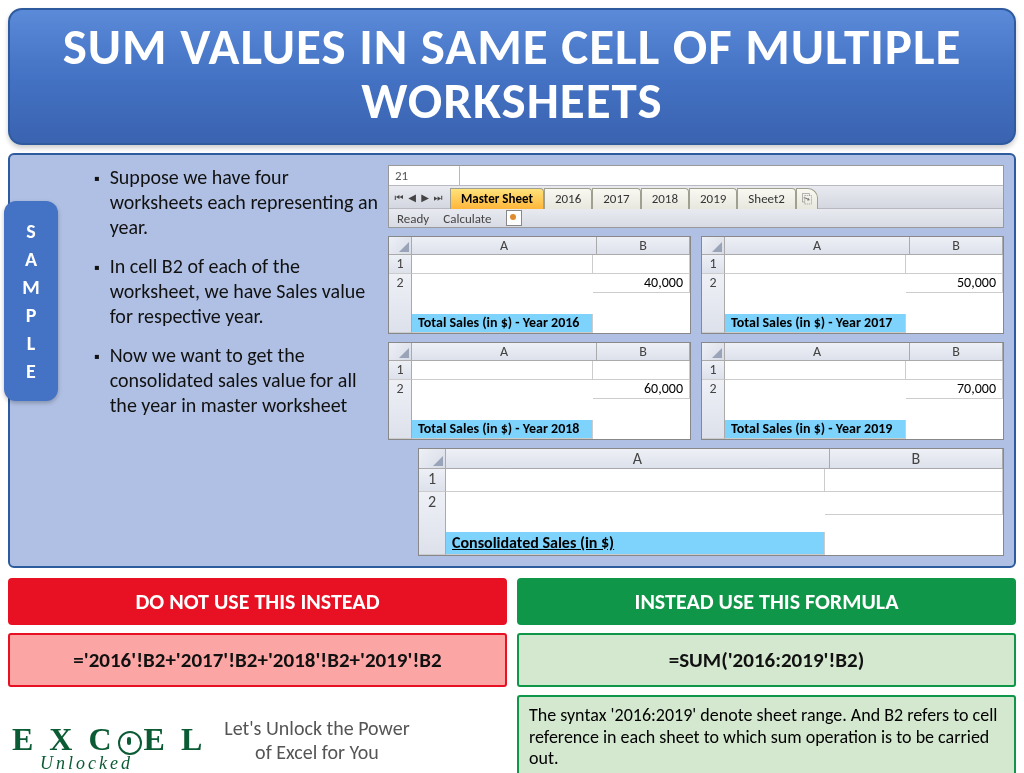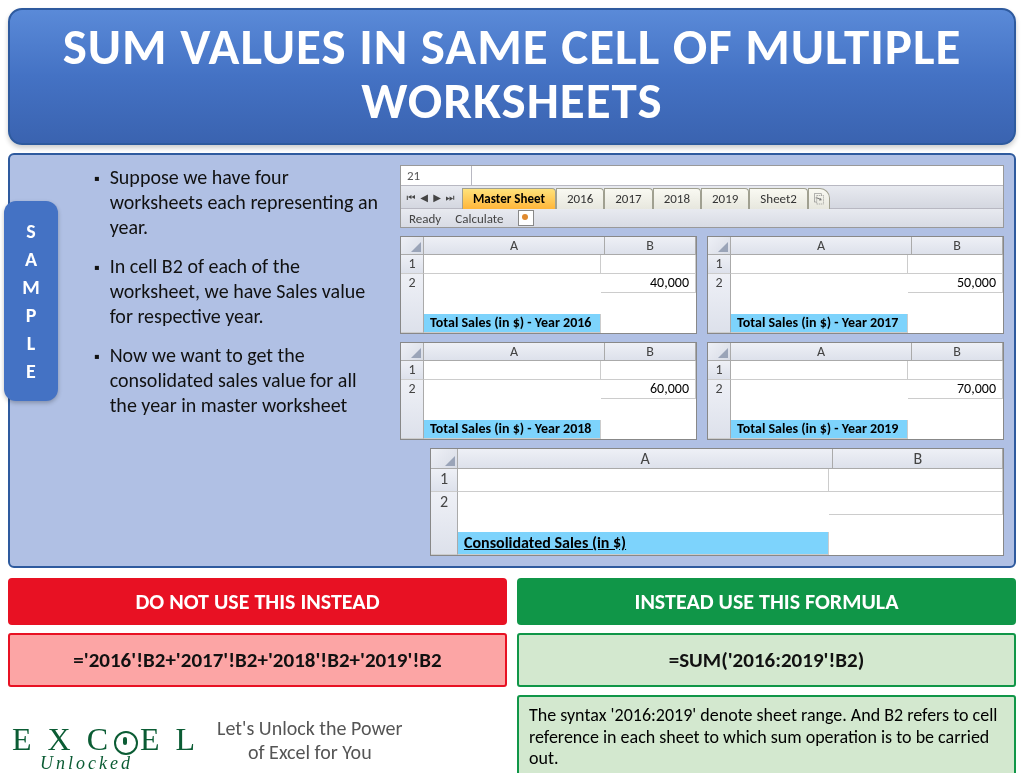--- a/index.html
+++ b/index.html
@@ -42,21 +42,21 @@
     padding: 16px 0;
     color: #fff;
     font-weight: bold;
     text-align: center;
     font-size: 20px;
     line-height: 1.4;
     box-shadow: 0 2px 4px rgba(0,0,0,.25);
   }
   .sample-inner {
     display: flex;
-    gap: 16px;
+    gap: 4px;
   }
   .bullets {
     width: 290px;
     font-size: 20px;
     color: #111;
   }
   .bullet {
     display: flex;
     margin-bottom: 14px;
     line-height: 1.25;
@@ -183,21 +183,21 @@
     border-radius:3px;
     line-height:1.2;
   }
   .footer-left {
     display:flex;
     align-items:center;
     gap:18px;
     padding:14px 4px 0;
   }
   .logo { font-family: Georgia, serif; color:#0b5c34; line-height:0.9;}
-  .logo .top { font-size:32px; letter-spacing:4px; font-weight:normal;margin-top:16px;}
+  .logo .top { font-size:32px; letter-spacing:4px; font-weight:bold;margin-top:16px;}
   .logo .bot { font-size:18px; font-style:italic; letter-spacing:3px; margin-left:28px;}
   .key-icon {
     display:inline-block; width:20px;height:20px;border:2px solid #0b5c34;border-radius:50%;
     position:relative; margin:0 2px; vertical-align:middle;
   }
   .key-icon::after{content:"";position:absolute;left:7px;top:4px;width:4px;height:8px;background:#0b5c34;border-radius:2px;}
   .tagline { color:#555; font-size:20px; text-align:center; line-height:1.2;}
 </style>
 </head>
 <body>

